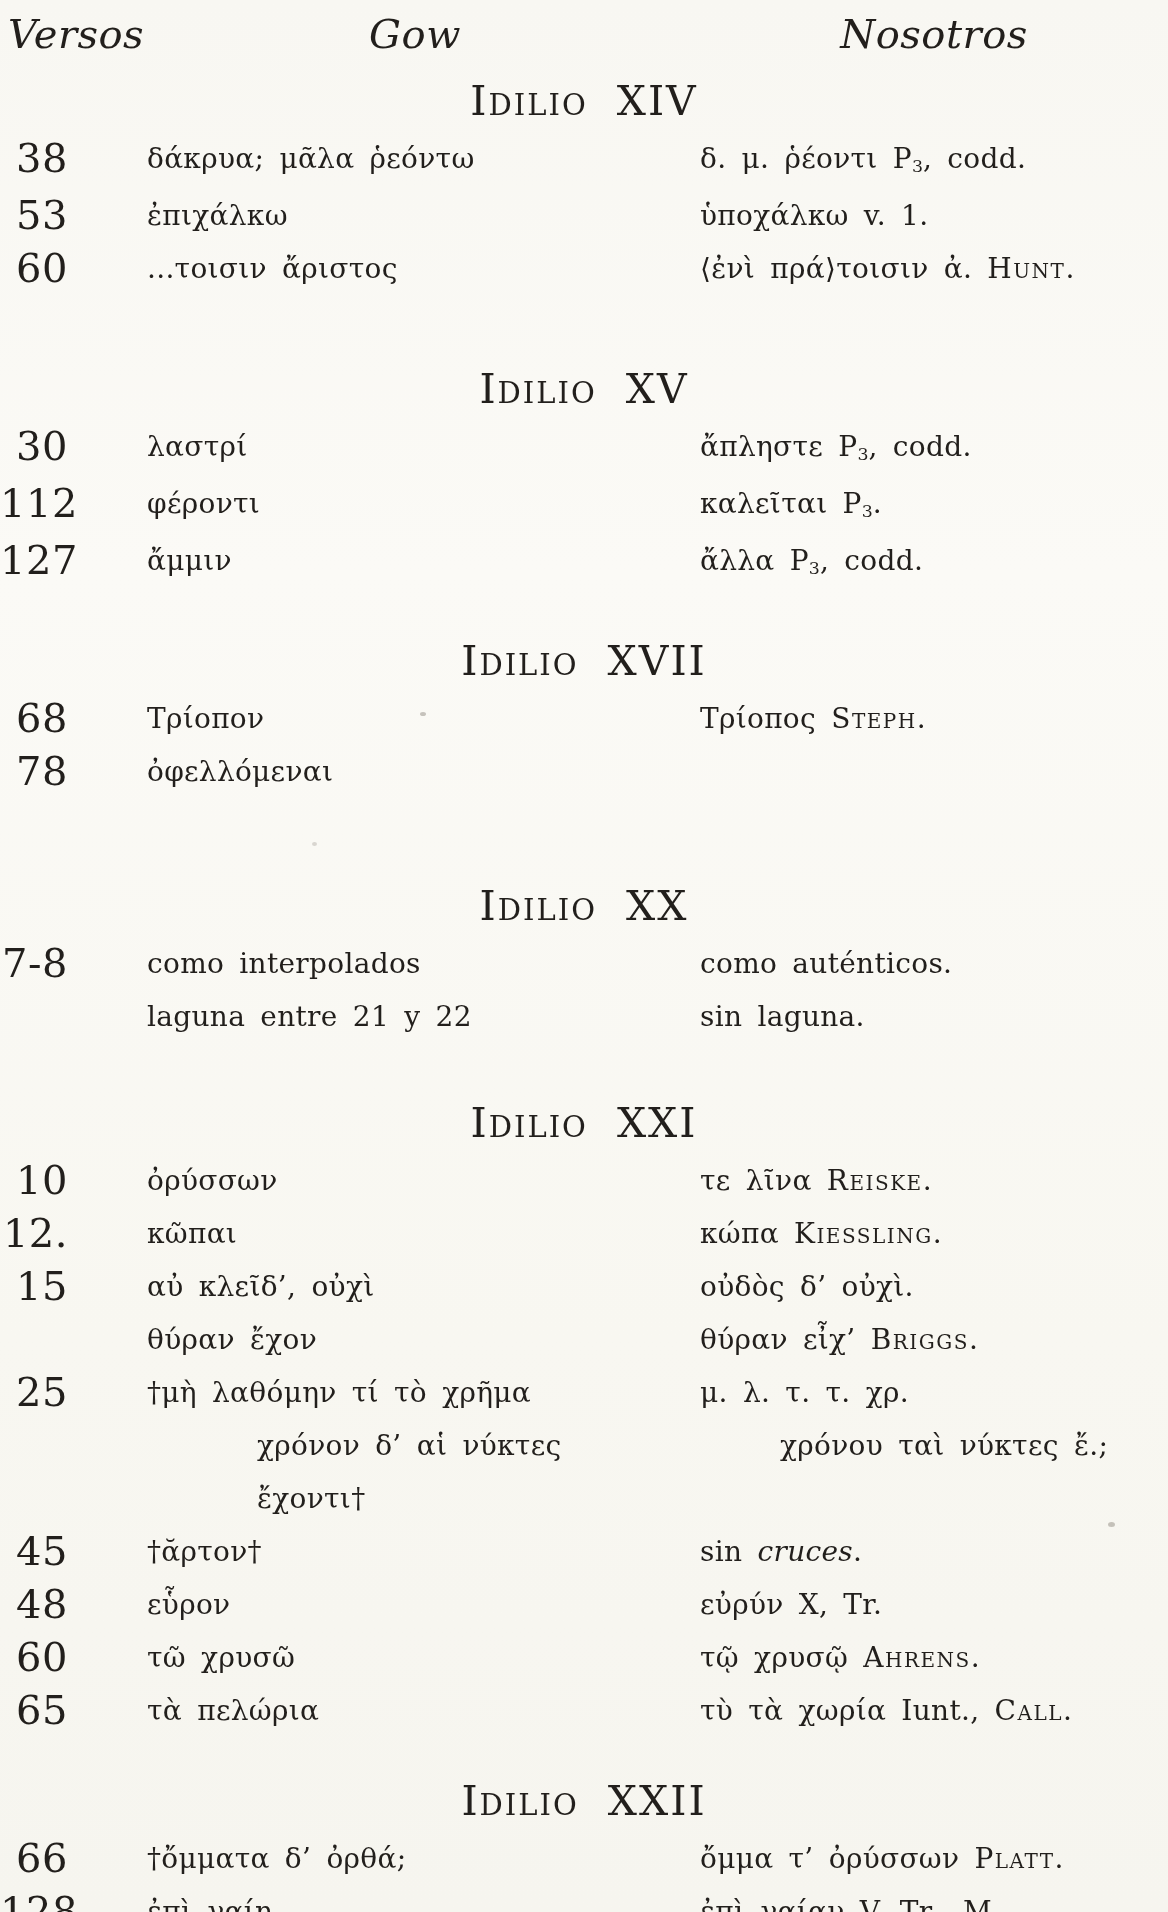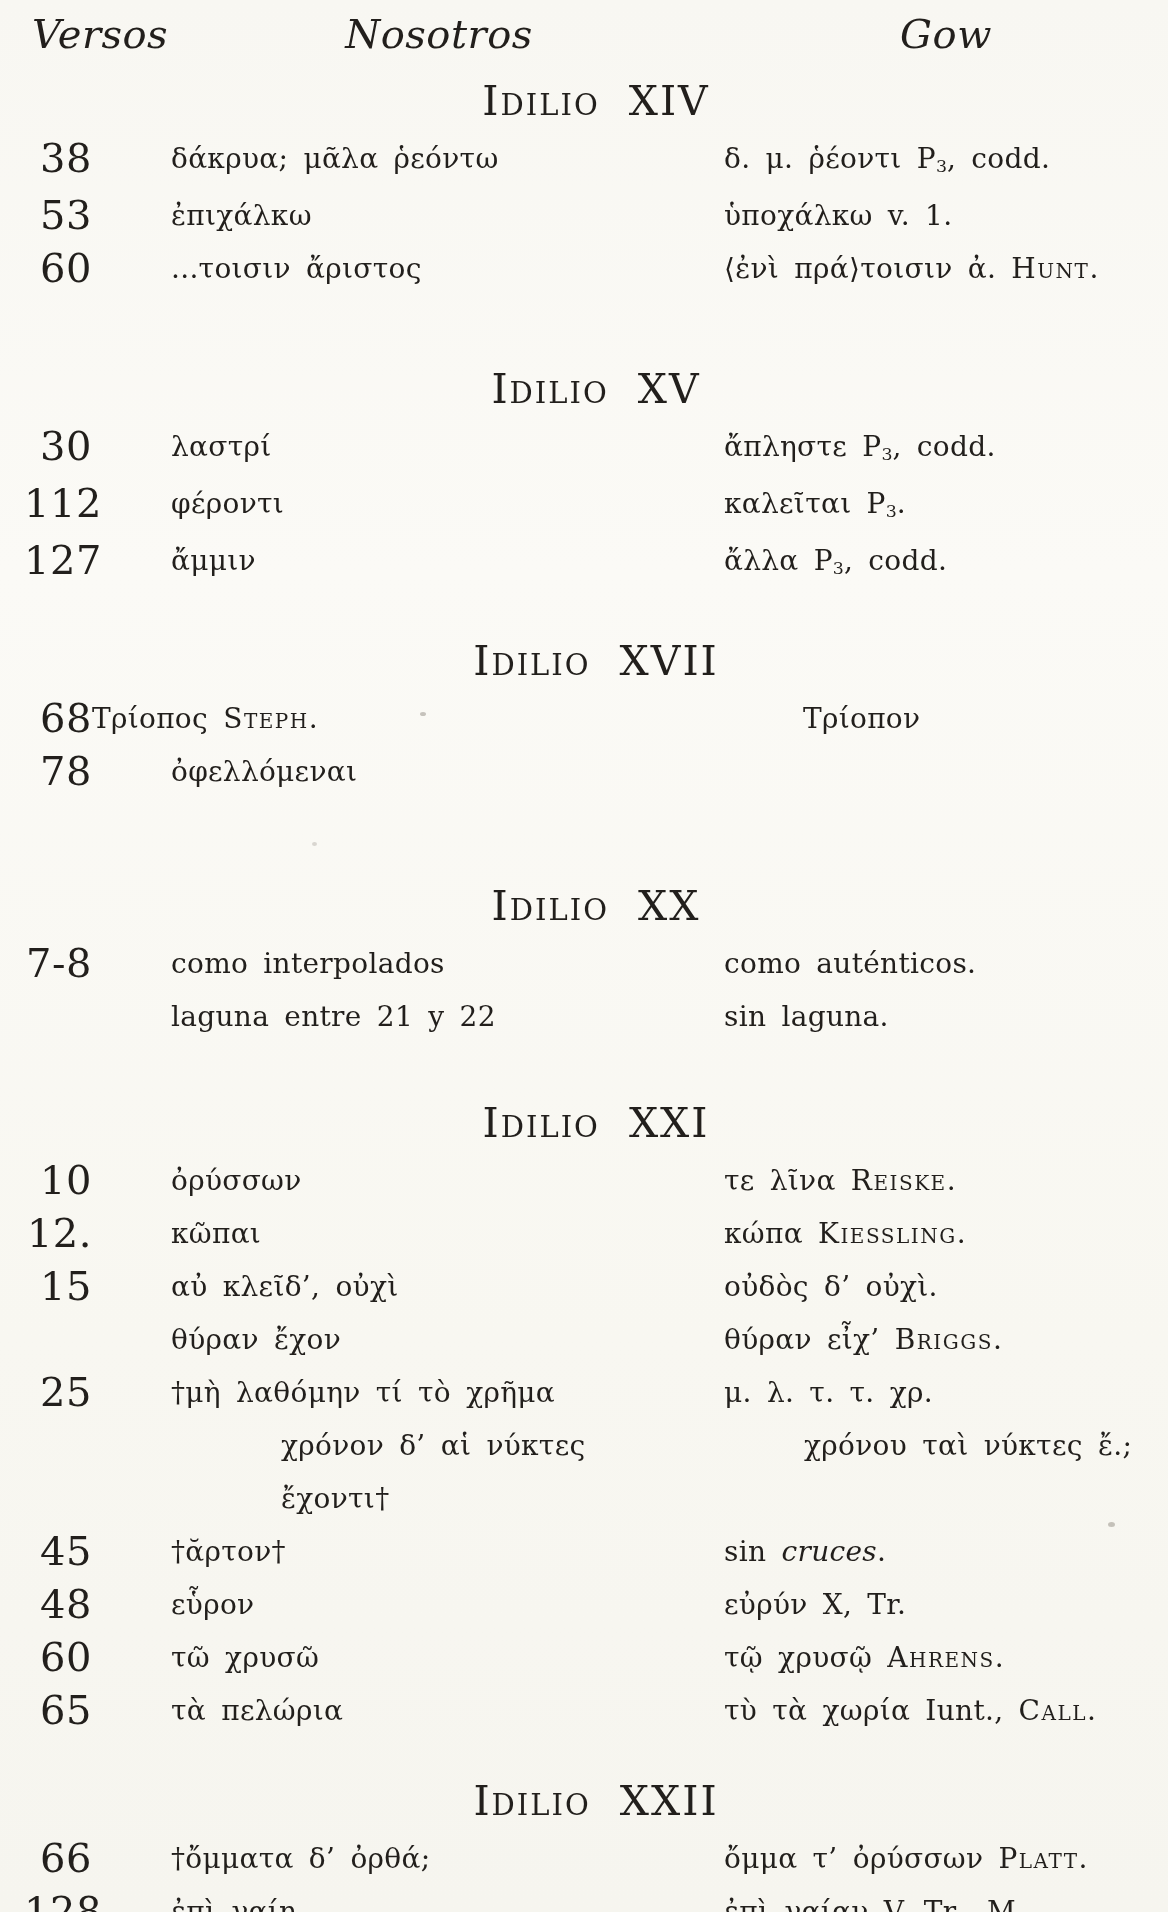--- a/index.html
+++ b/index.html
@@ -9,21 +9,20 @@
     font-family:"DejaVu Serif","Liberation Serif","DejaVu Sans",serif;
   }
   .page{
     position:relative;
     width:1168px;height:1912px;
     overflow:hidden;
     background:linear-gradient(180deg,#f8f7f2 0%,#fbfaf6 30%,#f8f7f1 70%,#f6f5ef 100%);
     color:#221f1c;
     box-sizing:border-box;
     padding-top:8px;
-    padding-left:24px;
   }
   
   .cols{
     display:grid;
     grid-template-columns:130px 570px 1fr;
     line-height:53px;
   }
   .h{
     font-style:italic;
     font-size:40px;
@@ -82,22 +81,22 @@
   .speck.sp2{left:1108px;top:1522px;}
   .speck.sp3{left:312px;top:842px;width:5px;height:4px;opacity:0.35;}
 </style>
 </head>
 <body>
 
 <div class="page">
 
   <div class="cols">
     <div class="h hv">Versos</div>
+    <div class="h hg">Gow</div>
     <div class="h hn">Nosotros</div>
-    <div class="h hg">Gow</div>
   </div>
 
   <main>
       <section class="section">
         <h2 class="sec-title">Idilio XIV</h2>
         <div class="row">
           <div class="verse">38</div>
           <div class="cell gow">
             <div class="line"><span class="s-n">δάκρυα; μᾶλα ῥεόντω</span></div>
           </div>
@@ -151,25 +150,25 @@
           </div>
           <div class="cell nos">
             <div class="line"><span class="s-n">ἄλλα P</span><span class="s-sub">3</span><span class="s-n">, codd.</span></div>
           </div>
         </div>
       </section>
       <section class="section">
         <h2 class="sec-title">Idilio XVII</h2>
         <div class="row">
           <div class="verse">68</div>
+          <div class="cell gow">
+            <div class="line"><span class="s-n">Τρίοπον</span></div>
+          </div>
           <div class="cell nos">
             <div class="line"><span class="s-n">Τρίοπος </span><span class="s-sc">Steph.</span></div>
-          </div>
-          <div class="cell gow">
-            <div class="line"><span class="s-n">Τρίοπον</span></div>
           </div>
         </div>
         <div class="row">
           <div class="verse">78</div>
           <div class="cell gow">
             <div class="line"><span class="s-n">ὀφελλόμεναι</span></div>
           </div>
         </div>
       </section>
       <section class="section">

